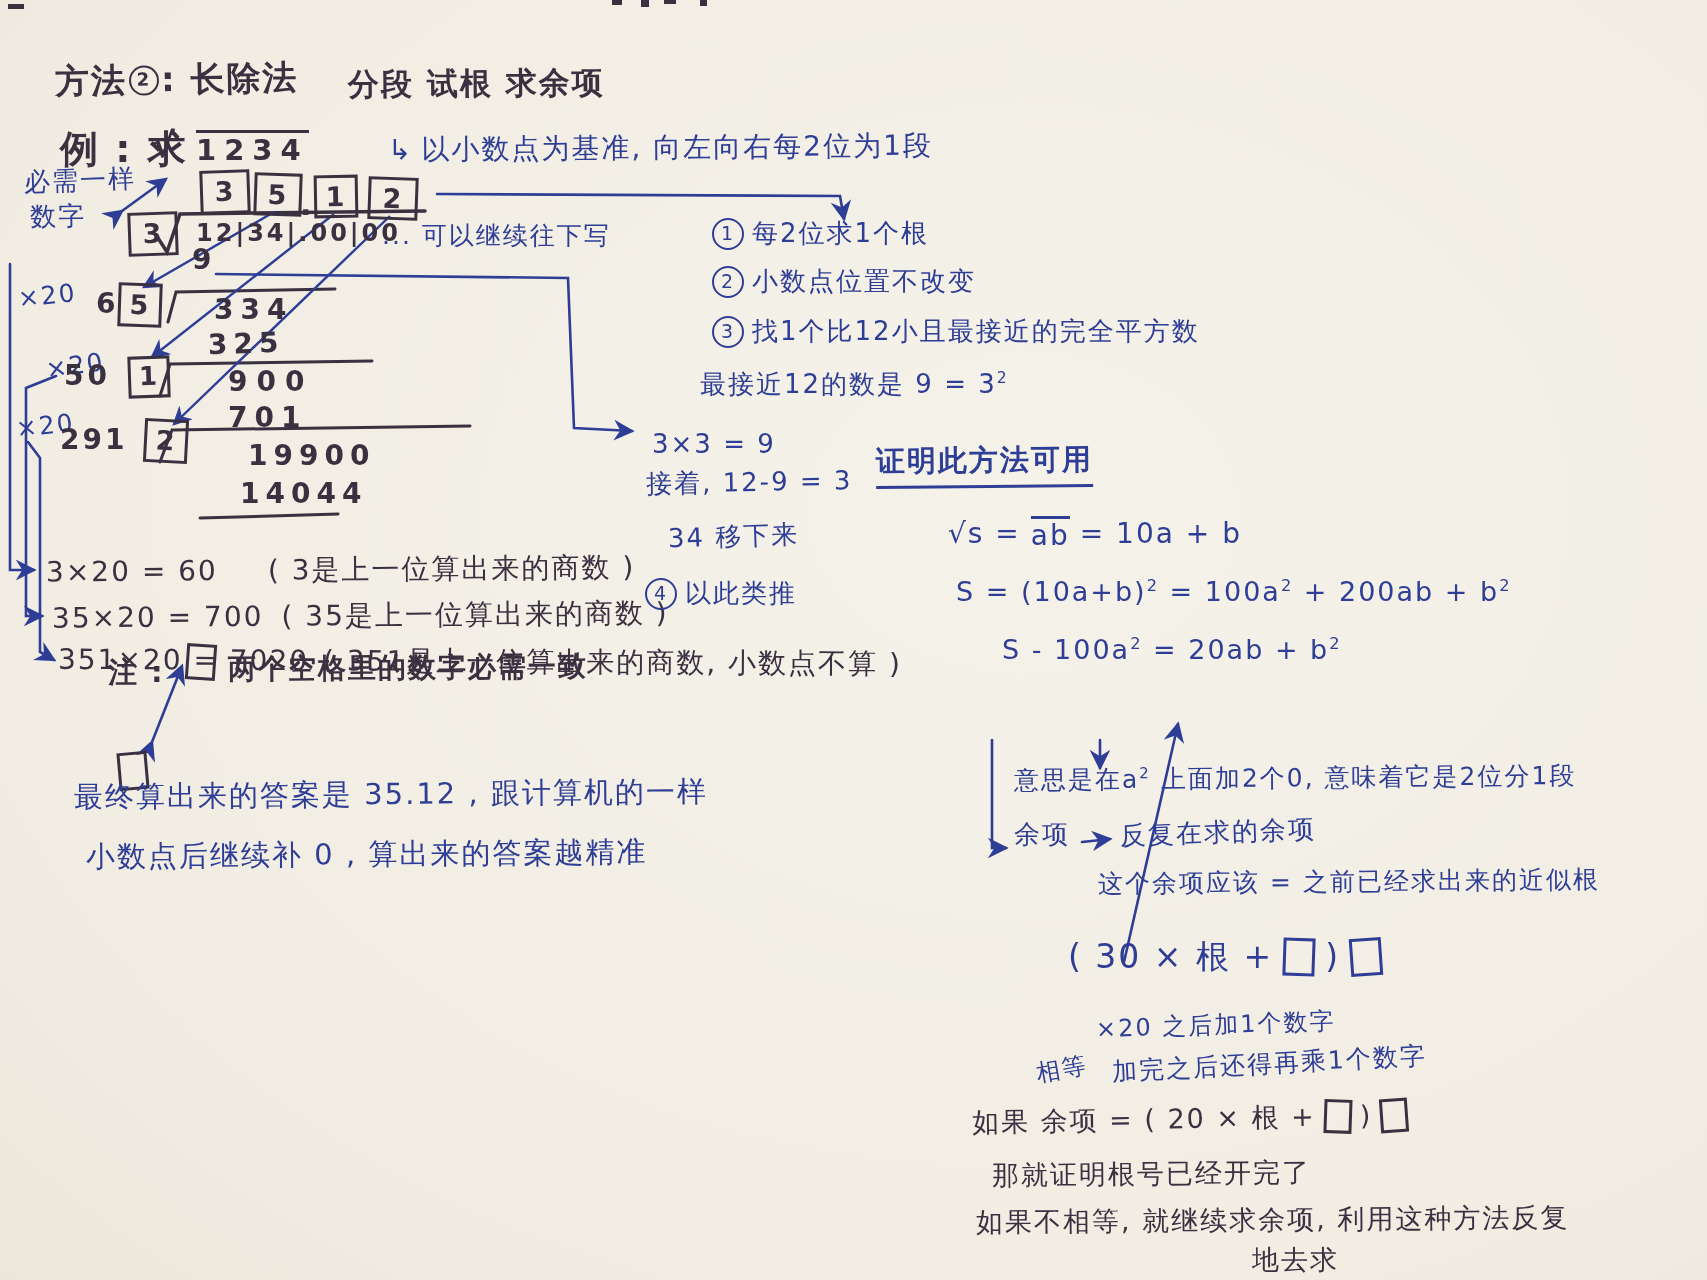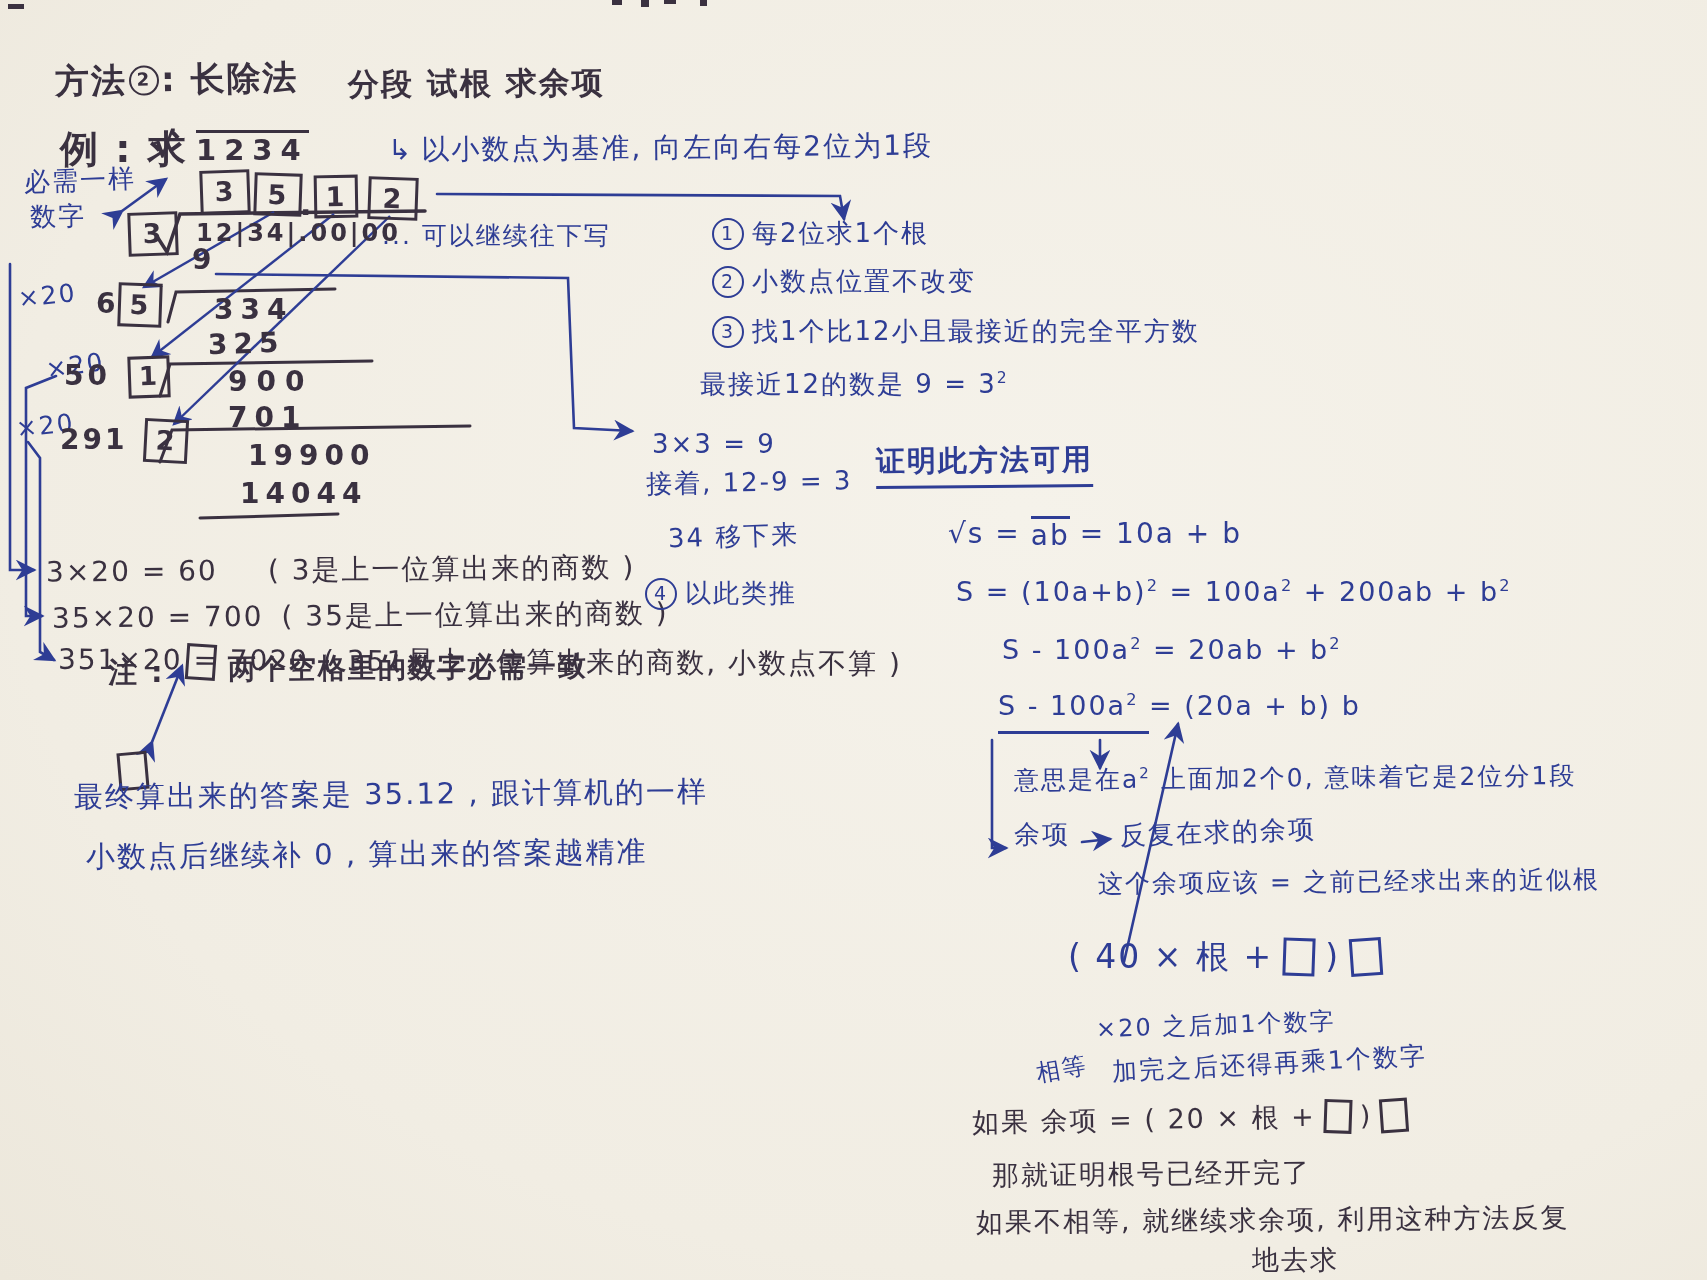--- a/index.html
+++ b/index.html
@@ -207,39 +207,33 @@
     <span>S = (10a+b)</span><sup>2</sup>
     <span>= 100a</span><sup>2</sup>
     <span>+ 200ab + b</span><sup>2</sup>
   </div>
 
   <div class="hw blue" style="left:1002px;top:634px;font-size:27px;">
     <span>S - 100a</span><sup>2</sup>
     <span>=  20ab + b</span><sup>2</sup>
   </div>
 
-  <div class="hw blue" style="left:998px;top:690px;font-size:27px;">
-    <span style="border-bottom:3px solid var(--blue);padding-bottom:10px;">
-      <span>S - 100a</span><sup>2</sup>
-    </span>
-    <span>=  (20a + b) b</span>
-  </div>
 
   <div class="hw blue" style="left:1014px;top:764px;font-size:25px;transform:rotate(-0.5deg);">
     <span>意思是在a</span><sup>2</sup>
     <span>上面加2个0, 意味着它是2位分1段</span>
   </div>
 
   <div class="hw blue" style="left:1014px;top:820px;font-size:26px;">余项</div>
   <div class="hw blue" style="left:1120px;top:818px;font-size:26px;transform:rotate(-2deg);">反复在求的余项</div>
 
   <div class="hw blue" style="left:1098px;top:868px;font-size:25px;transform:rotate(-0.5deg);">这个余项应该 = 之前已经求出来的近似根</div>
 
   <div class="hw blue" style="left:1068px;top:938px;font-size:33px;display:flex;align-items:center;gap:10px;">
-    <span>( 40 × 根  +</span>
+    <span>( 30 × 根  +</span>
     <span class="hbox bluebox" style="width:26px;height:32px;transform:rotate(2deg);"></span>
     <span>)</span>
     <span class="hbox bluebox" style="width:26px;height:32px;transform:rotate(-4deg);"></span>
   </div>
 
   <div class="hw blue" style="left:1096px;top:1012px;font-size:24px;transform:rotate(-2deg);">×20 之后加1个数字</div>
 
   <div class="hw blue" style="left:1036px;top:1056px;font-size:24px;transform:rotate(-10deg);">相等</div>
 
   <div class="hw blue" style="left:1112px;top:1050px;font-size:25px;transform:rotate(-3deg);">加完之后还得再乘1个数字</div>

